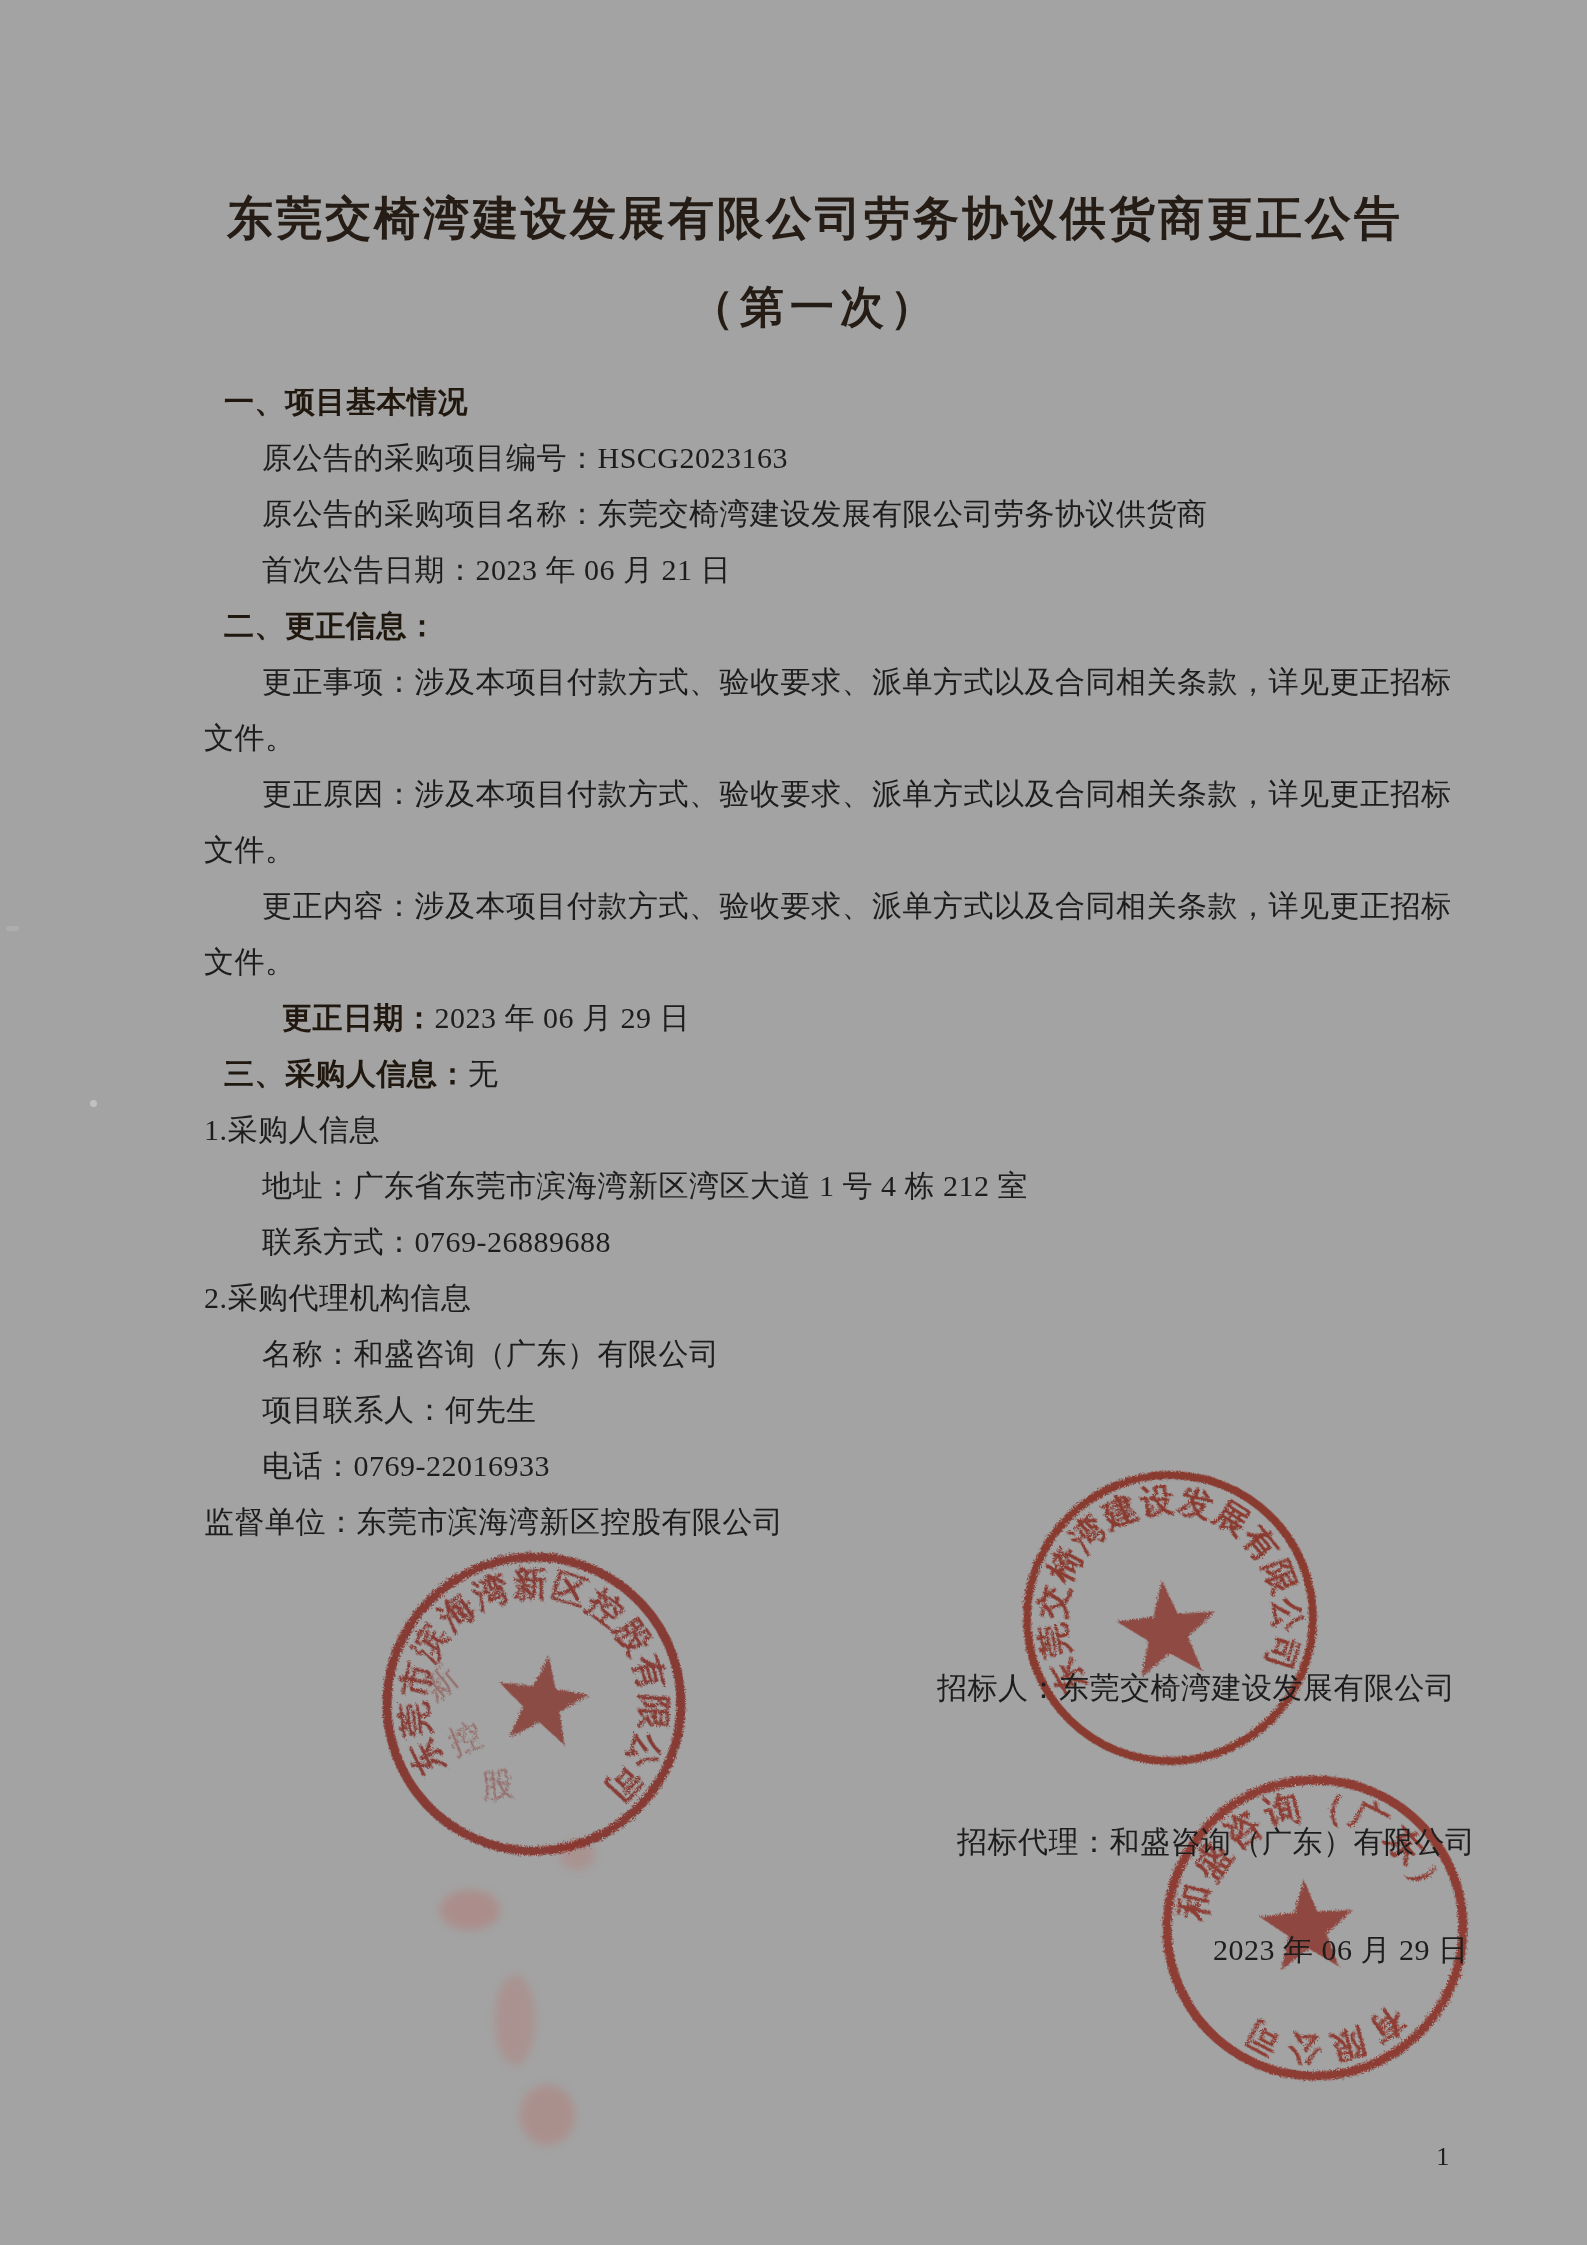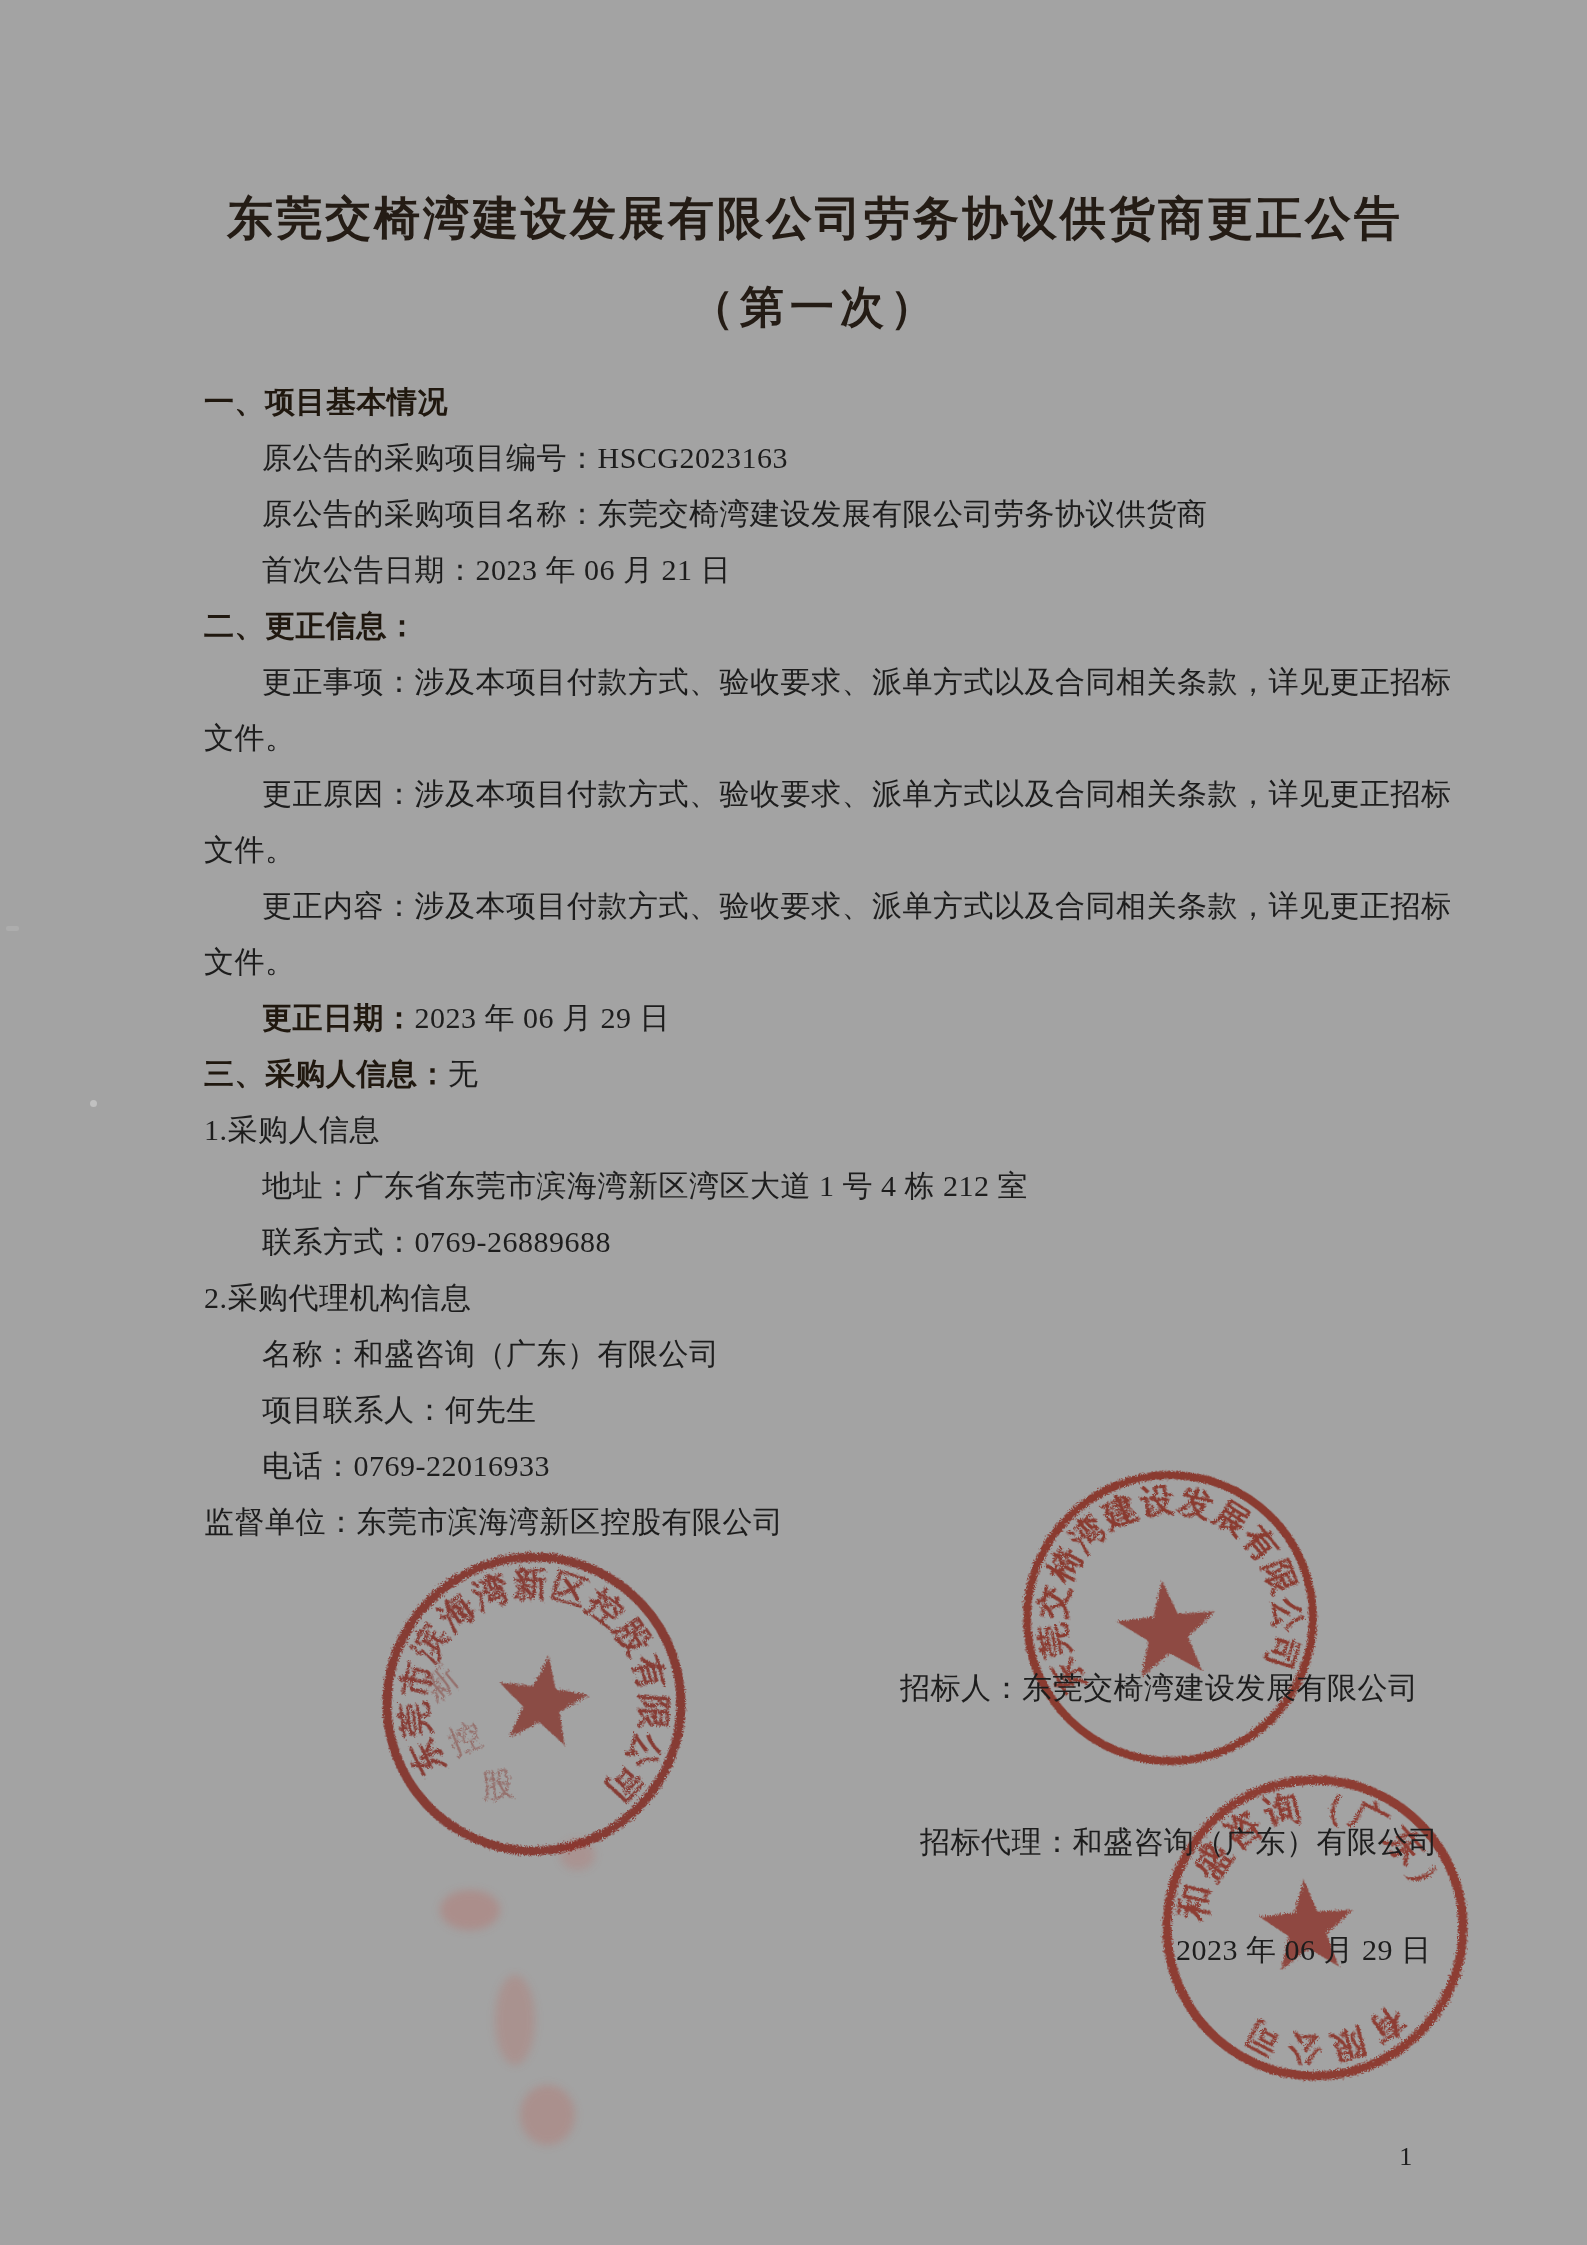--- a/index.html
+++ b/index.html
@@ -20,23 +20,24 @@
   .doc-body {
     position:absolute; left:204px; top:374px; width:1270px;
     font-size:30px; line-height:56px; letter-spacing:.5px; z-index:3;
   }
   .line { white-space:nowrap; }
   .line.indent { text-indent:58px; }
   .seg.bold {
     font-weight:700;
     font-family:"Liberation Sans","DejaVu Sans",sans-serif;
     color:#20180f;
+    margin-left:20px;
   }
   .footer-item {
-    position:absolute; font-size:30px; letter-spacing:.5px; z-index:3; white-space:nowrap;
+    position:absolute; font-size:30px; letter-spacing:.5px; z-index:3; white-space:nowrap;margin-left:37px;
   }
   .tenderer-line  { left:900px;  top:1668px; }
   .agent-line     { left:920px;  top:1822px; }
   .date-line      { left:1176px; top:1930px; }
   .page-number    { left:1386px; top:2142px; font-size:26px; width:40px; text-align:center; }
 
   .stamp { position:absolute; mix-blend-mode:multiply; opacity:.93; z-index:2; }
   .stamp-left     { left:354px;  top:1524px; }
   .stamp-tenderer { left:995px;  top:1443px; }
   .stamp-agent    { left:1135px; top:1748px; }

